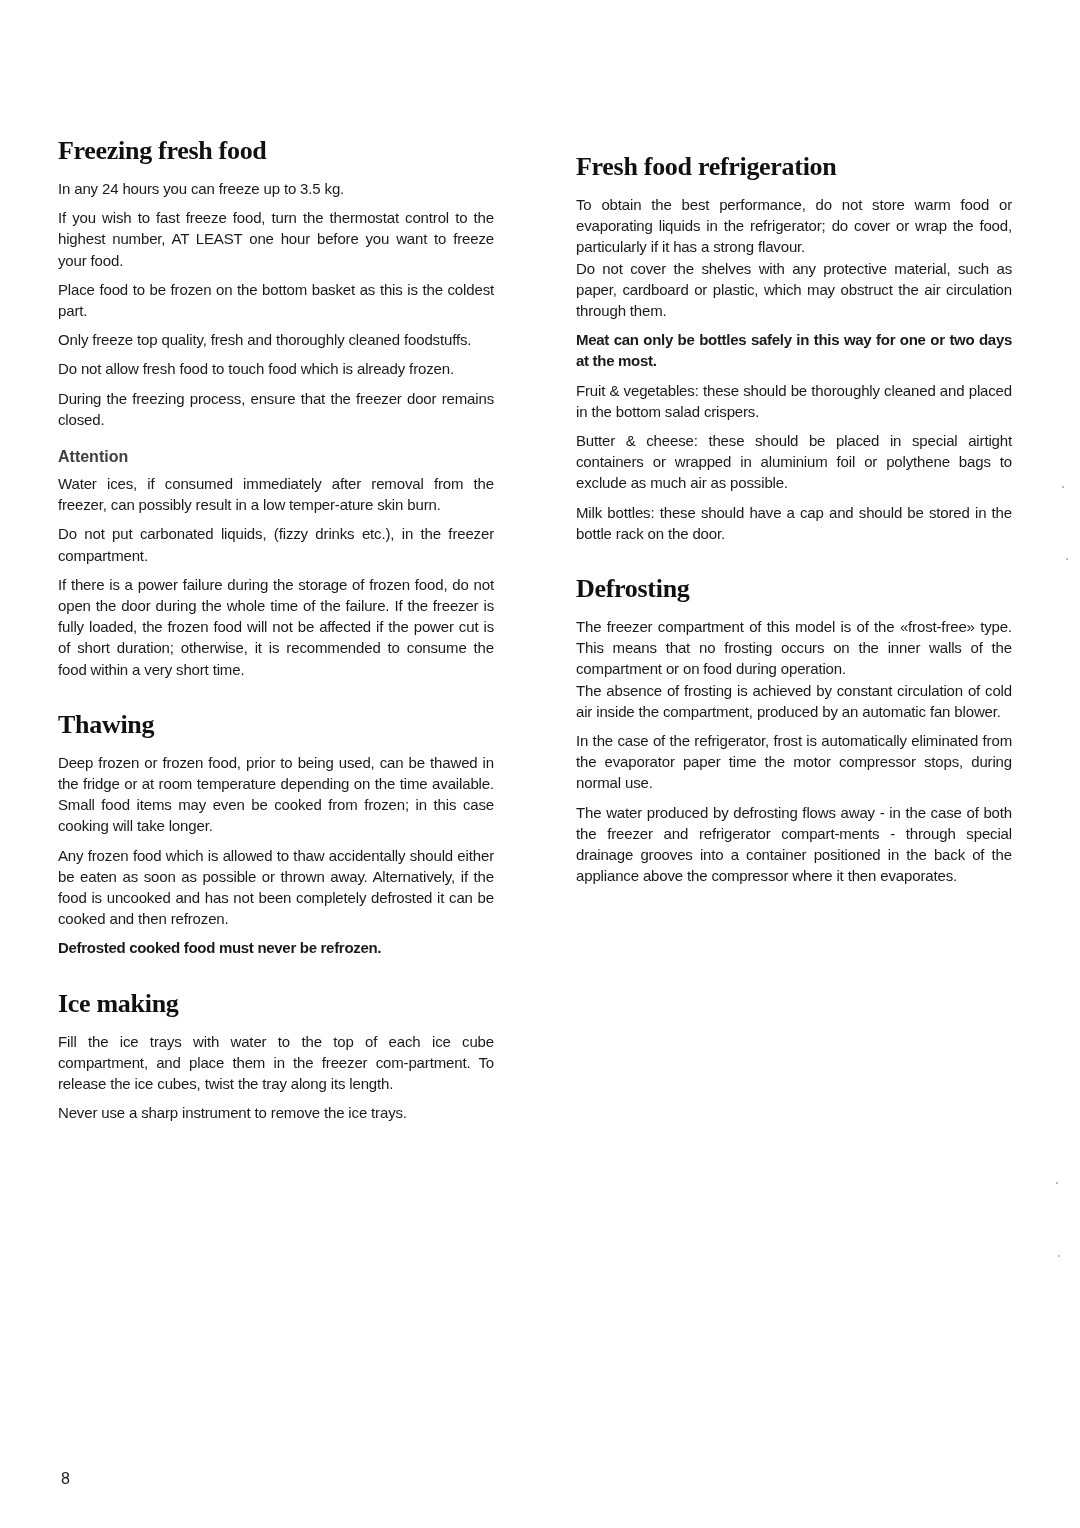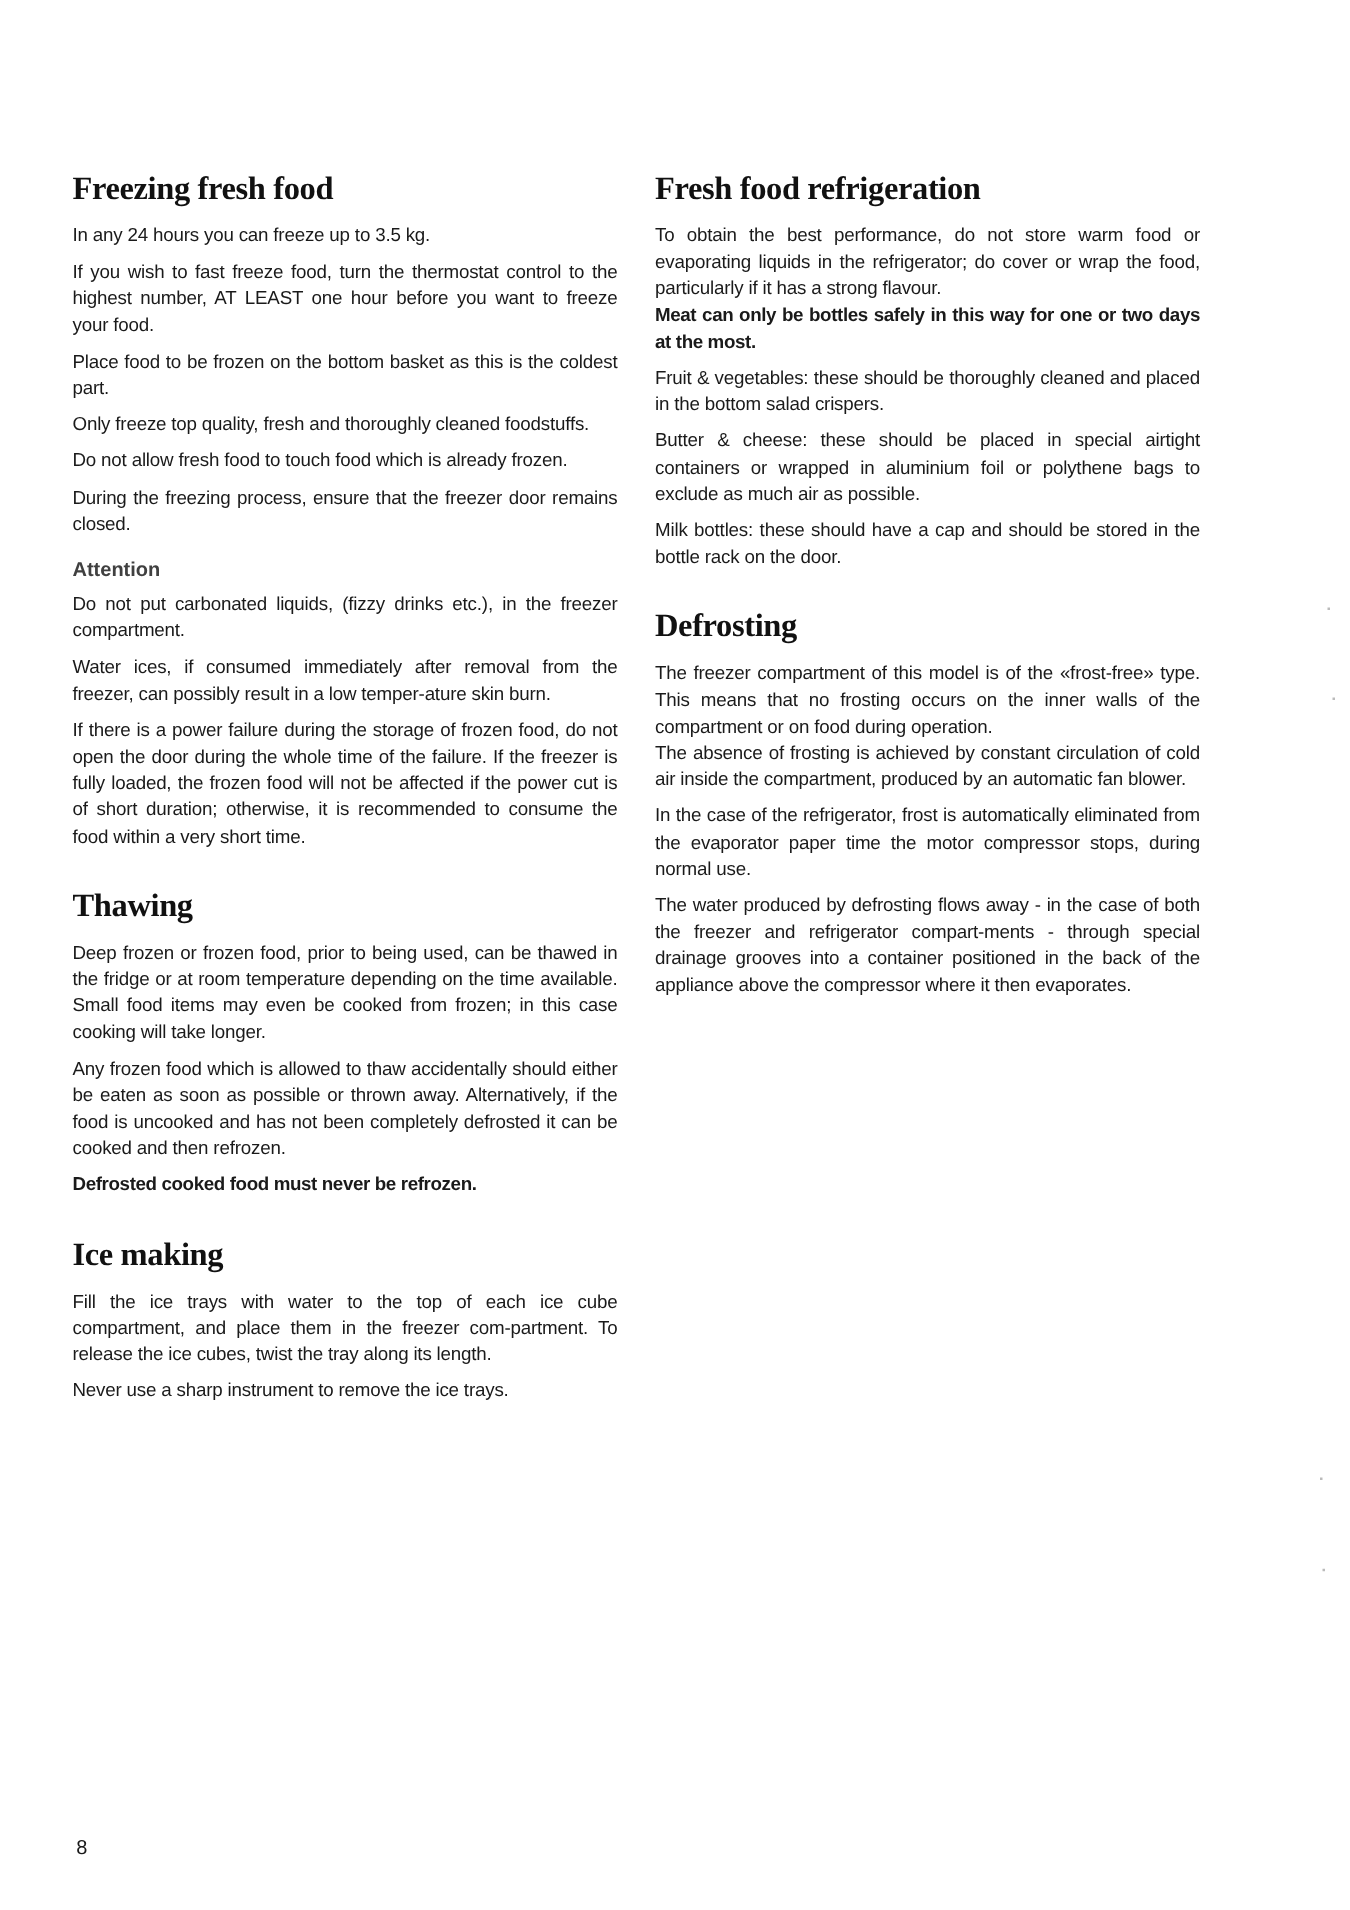--- a/index.html
+++ b/index.html
@@ -14,21 +14,21 @@
       overflow: hidden;
       font-family: "Liberation Sans", sans-serif;
       color: #1a1a1a;
     }
     .col {
       position: absolute;
       top: 138px;
       width: 436px;
     }
     .col-left { left: 58px; }
-    .col-right { left: 524px; }
+    .col-right { left: 576px; margin-top: 16px; }
     h2 {
       font-family: Liberation Serif, serif;
       font-weight: bold;
       font-size: 26px;
       letter-spacing: -0.3px;
       margin: 0 0 14px 0;
       line-height: 26px;
       color: #111;
     }
     h3 {
@@ -72,22 +72,22 @@
     <h2>Freezing fresh food</h2>
     <p class="left-align">In any 24 hours you can freeze up to 3.5 kg.</p>
     <p>If you wish to fast freeze food, turn the thermostat control to the highest number, AT LEAST one hour before you want to freeze your food.</p>
     <p>Place food to be frozen on the bottom basket as this is the coldest part.</p>
     <p>Only freeze top quality, fresh and thoroughly cleaned foodstuffs.</p>
     <p>Do not allow fresh food to touch food which is already frozen.</p>
     <p>During the freezing process, ensure that the freezer door remains closed.</p>
 
     <div style="height:8px"></div>
     <h3>Attention</h3>
+    <p>Water ices, if consumed immediately after removal from the freezer, can possibly result in a low temper-ature skin burn.</p>
     <p>Do not put carbonated liquids, (fizzy drinks etc.), in the freezer compartment.</p>
-    <p>Water ices, if consumed immediately after removal from the freezer, can possibly result in a low temper-ature skin burn.</p>
     <p>If there is a power failure during the storage of frozen food, do not open the door during the whole time of the failure. If the freezer is fully loaded, the frozen food will not be affected if the power cut is of short duration; otherwise, it is recommended to consume the food within a very short time.</p>
   </section>
 
   <div class="gap-xl"></div>
 
   <section class="section">
     <h2>Thawing</h2>
     <p>Deep frozen or frozen food, prior to being used, can be thawed in the fridge or at room temperature depending on the time available. Small food items may even be cooked from frozen; in this case cooking will take longer.</p>
     <p>Any frozen food which is allowed to thaw accidentally should either be eaten as soon as possible or thrown away. Alternatively, if the food is uncooked and has not been completely defrosted it can be cooked and then refrozen.</p>
     <p class="bold left-align">Defrosted cooked food must never be refrozen.</p>
@@ -100,20 +100,21 @@
     <p>Fill the ice trays with water to the top of each ice cube compartment, and place them in the freezer com-partment. To release the ice cubes, twist the tray along its length.</p>
     <p class="left-align">Never use a sharp instrument to remove the ice trays.</p>
   </section>
 </div>
 
 <div class="col col-right">
 
   <section class="section">
     <h2>Fresh food refrigeration</h2>
     <p class="tight">To obtain the best performance, do not store warm food or evaporating liquids in the refrigerator; do cover or wrap the food, particularly if it has a strong flavour.</p>
+    <p>Do not cover the shelves with any protective material, such as paper, cardboard or plastic, which may obstruct the air circulation through them.</p>
     <p class="bold">Meat can only be bottles safely in this way for one or two days at the most.</p>
     <p>Fruit &amp; vegetables: these should be thoroughly cleaned and placed in the bottom salad crispers.</p>
     <p>Butter &amp; cheese: these should be placed in special airtight containers or wrapped in aluminium foil or polythene bags to exclude as much air as possible.</p>
     <p>Milk bottles: these should have a cap and should be stored in the bottle rack on the door.</p>
   </section>
 
   <div class="gap-xl"></div>
 
   <section class="section">
     <h2>Defrosting</h2>

